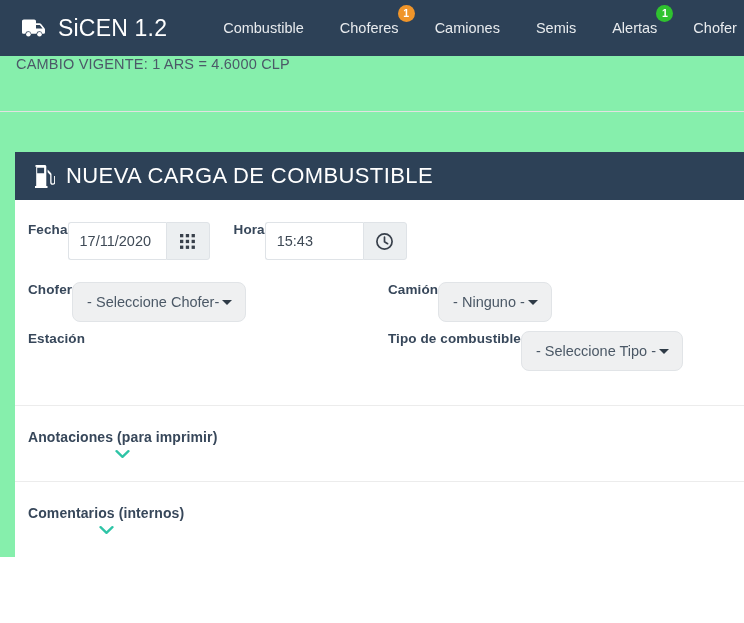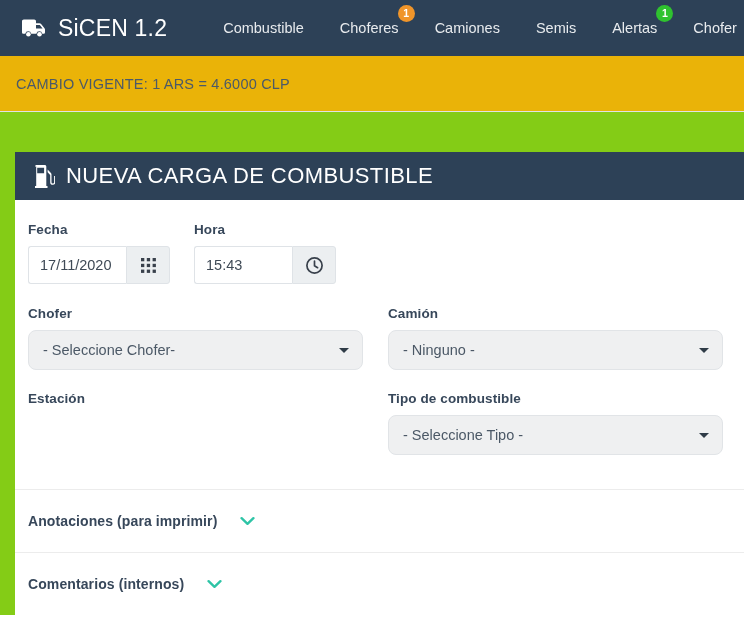--- a/index.html
+++ b/index.html
@@ -60,35 +60,35 @@
     line-height: 17px;
     text-align: center;
     padding: 0 1px;
   }
   .badge.orange { background: #f0952a; }
   .badge.green  { background: #2fc22f; }
 
   
   .rate-bar {
     height: 56px;
-    background: #eab308;
+    background: #86efac;
     border-bottom: 1px solid #e2e2e2;
     display: flex;
-    align-items: center;
+    align-items: flex-start;
     padding-left: 16px;
   }
   .rate-text {
     color: #4c5a68;
     font-size: 14.5px;
     letter-spacing: .2px;
   }
 
   
   .content {
-    background: #84cc16;
+    background: #86efac;
     padding-top: 40px;
   }
   .panel {
     margin-left: 15px;
     background: #ffffff;
   }
   .panel-header {
     background: #2d4157;
     color: #ffffff;
     height: 48px;
@@ -100,21 +100,21 @@
     letter-spacing: .4px;
   }
   .panel-header .pump-icon { display: block; width: 20px; height: 23px; }
 
   .panel-body { padding: 22px 0 0 0; }
 
   .form-row {
     display: flex;
     padding-left: 13px;
   }
-  .field { display: flex; flex-direction: column; }
+  .field { display: flex; }
 
   .field-label {
     color: #37475a;
     font-size: 13.5px;
     font-weight: bold;
     margin-bottom: 9px;
     letter-spacing: .1px;
   }
 
   
@@ -176,22 +176,23 @@
   .collapse-row {
     padding: 22px 0 22px 13px;
   }
   .collapse-title {
     color: #37475a;
     font-size: 14px;
     font-weight: bold;
     letter-spacing: .1px;
     display: inline-flex;
     align-items: center;
-    gap: 23px;
+    gap: 4px;
     cursor: pointer;
+    flex-direction: column;
   }
   .chev { display: block; }
 
   
   .w-fecha  { margin-right: 24px; }
   .w-chofer { width: 335px; margin-right: 25px; }
   .w-camion { width: 335px; }
 </style>
 </head>
 <body>
@@ -306,21 +307,21 @@
 
         <div class="field w-camion">
           <label class="field-label">Camión</label>
           <div class="select-box">
             <span>- Ninguno -</span>
             <span class="caret"></span>
           </div>
         </div>
       </div>
 
-      <div class="form-row" style="margin-top:21px;">
+      <div class="form-row" style="margin-top:9px;">
         <div class="field w-chofer">
           <label class="field-label">Estación</label>
         </div>
 
         <div class="field w-camion">
           <label class="field-label">Tipo de combustible</label>
           <div class="select-box">
             <span>- Seleccione Tipo -</span>
             <span class="caret"></span>
           </div>

